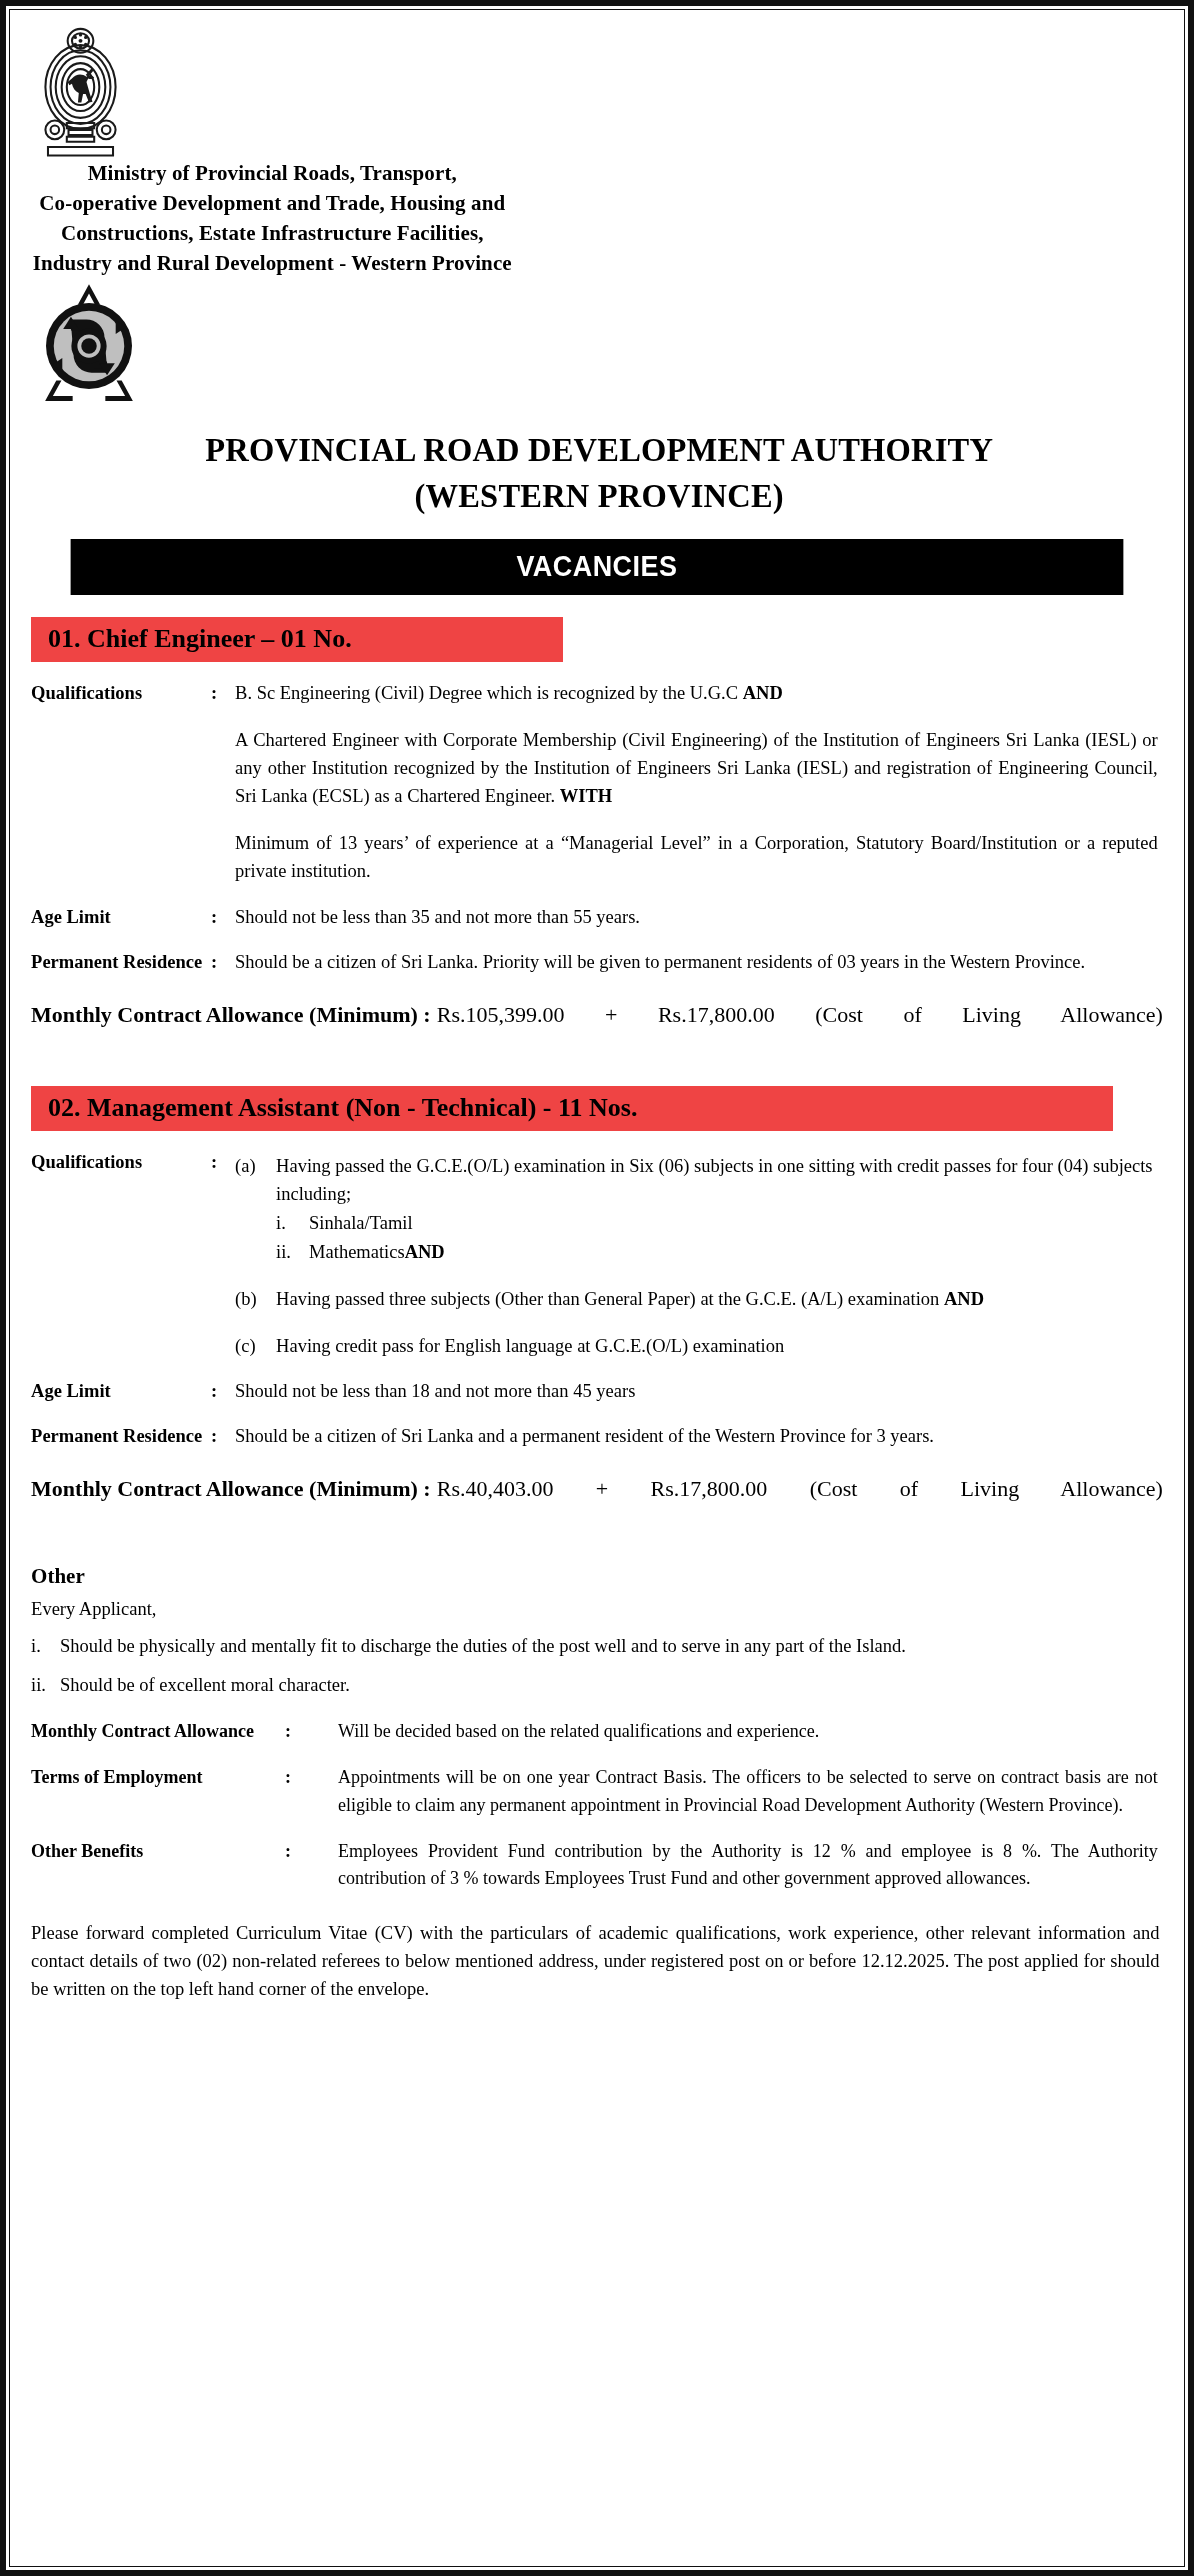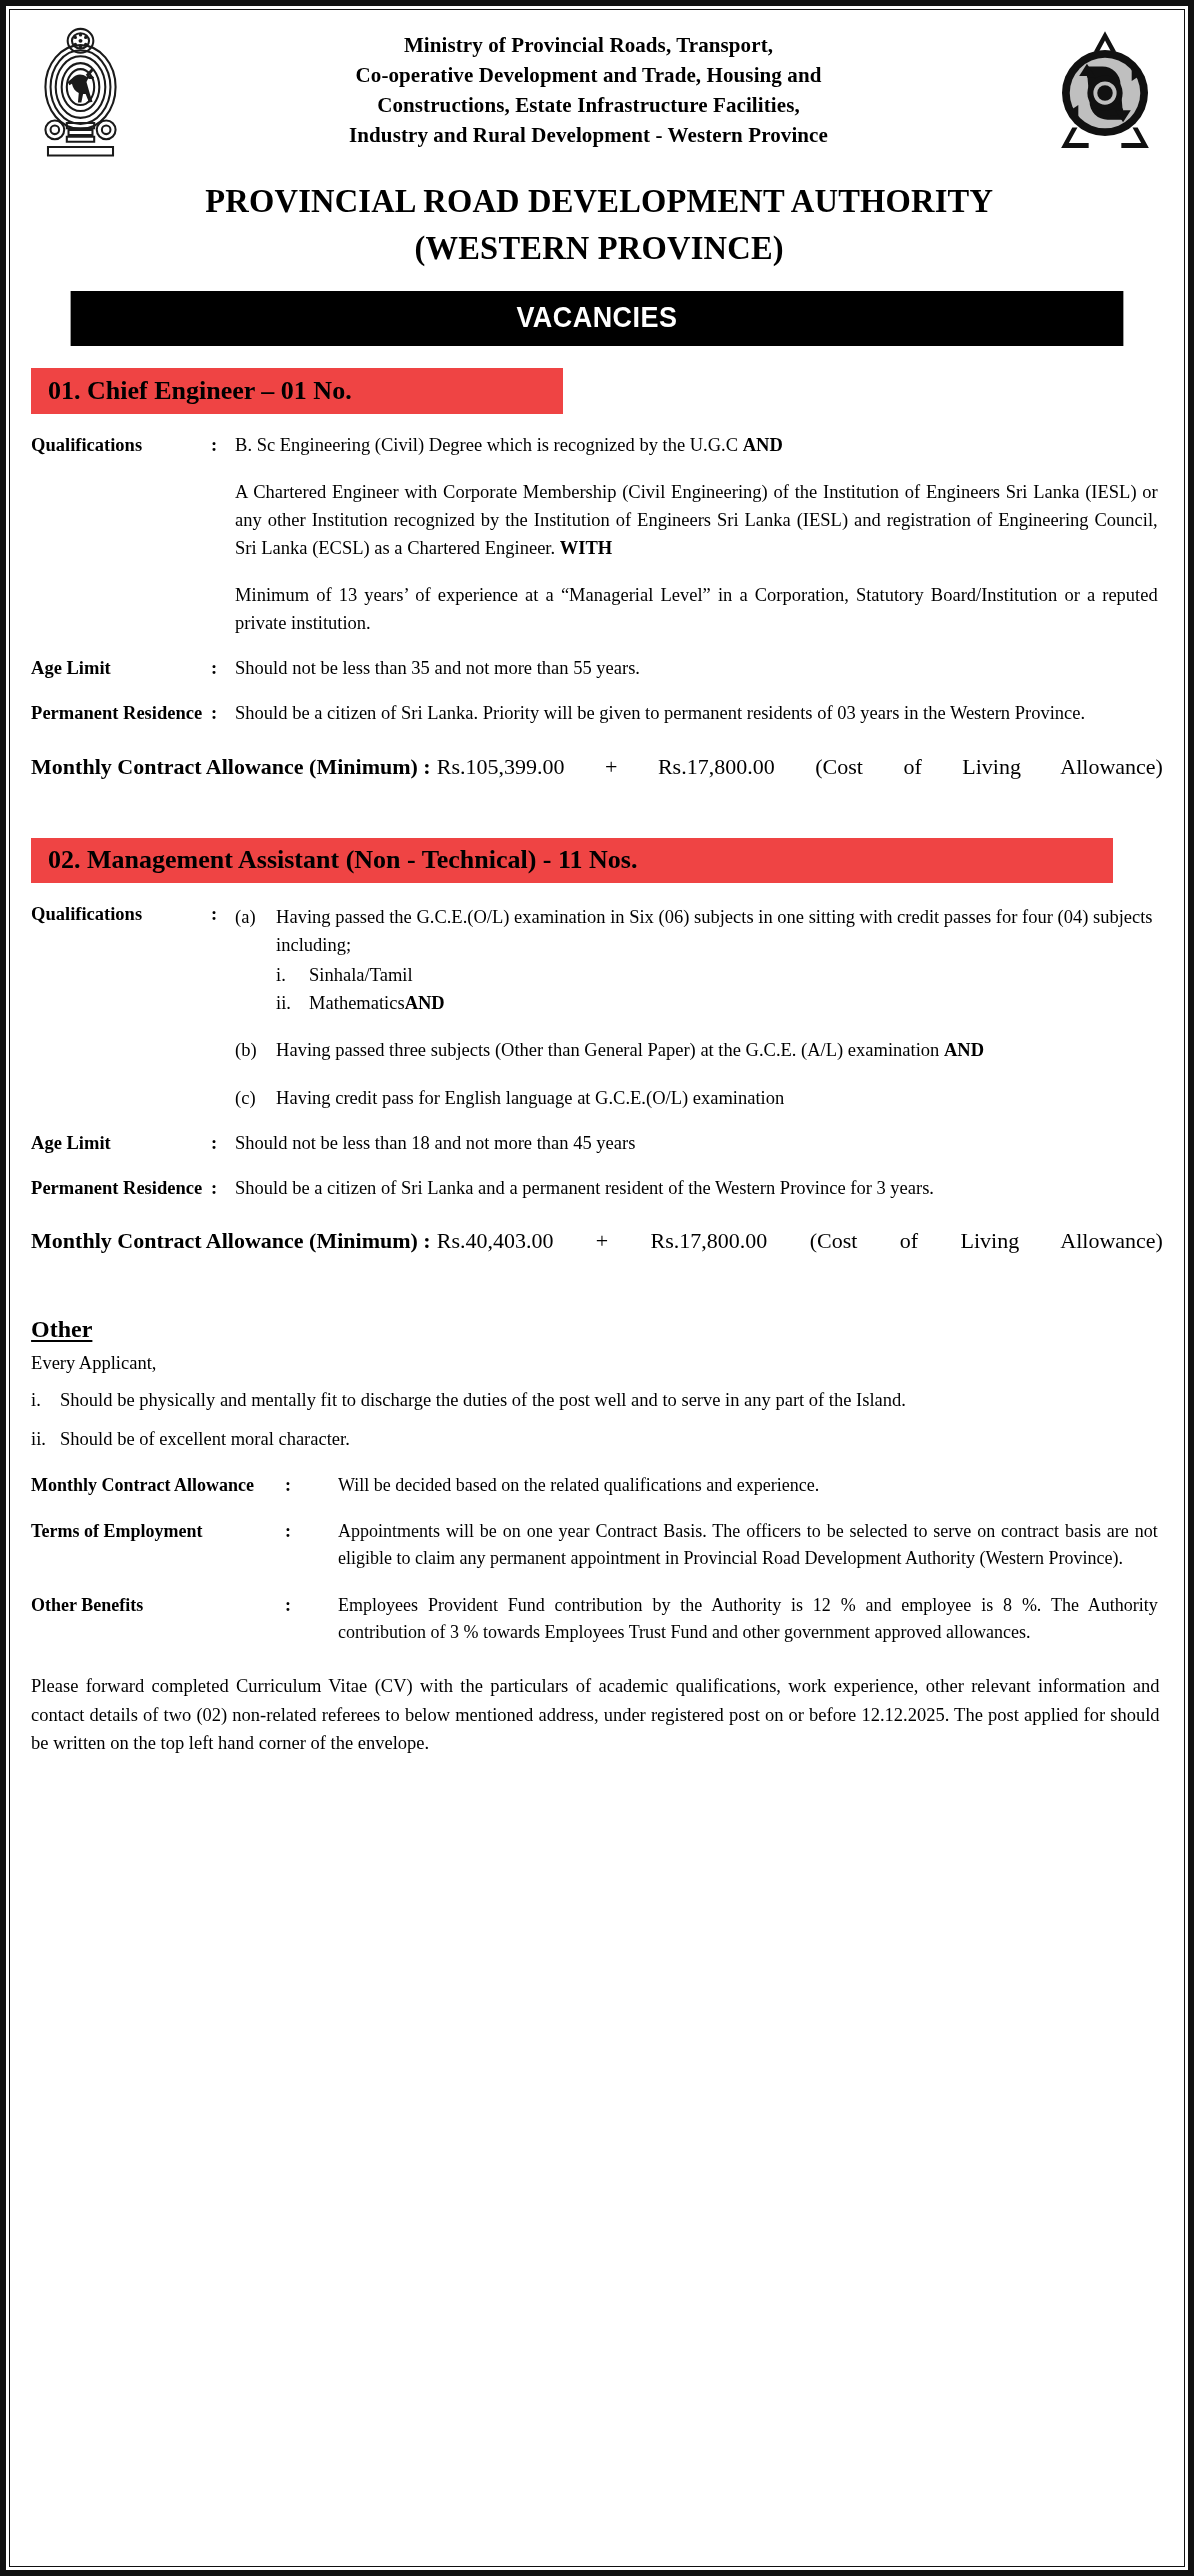--- a/index.html
+++ b/index.html
@@ -22,22 +22,23 @@
     box-sizing:border-box;
     width:100%;height:100%;
     border:1.7px solid #111;
     padding:0 19px;
     background:#fff;
     position:relative;
   }
 
   
   .masthead{
-    display:flex;align-items:center;
+    display:flex;align-items:flex-start;
     padding:12px 0 5.2px 0;
+    flex-direction:column;
   }
   .emblem{width:103px;flex:0 0 103px;display:flex;justify-content:center;}
   .ministry{
     flex:1 1 auto;
     text-align:center;
     font-family:"Liberation Serif", serif;
     font-weight:bold;
     font-size:21px;
     line-height:1.42;
     letter-spacing:0.1px;
@@ -123,22 +124,21 @@
     display:flex;
   }
   .allowance .lab{font-weight:bold;flex:0 0 auto;white-space:nowrap;}
   .allowance .val{flex:1 1 auto;text-align:justify;padding-left:6px;}
   .allowance .val::after{content:"";display:inline-block;width:100%;}
 
   
   .other-head{
     margin-top:26px;
     font-weight:bold;
-    font-size:24px;
-    text-decoration:underline;
+    font-size:21px;
     text-underline-offset:3.4px;
   }
   .every{margin-top:10.3px;font-size:18.5px;}
   .numlist{margin-top:12px;}
   .numitem{display:flex;margin-top:10.3px;font-size:18.5px;line-height:1.52;}
   .numitem .mark{flex:0 0 29px;}
   .numitem .txt{flex:1 1 auto;text-align:justify;padding-right:3.4px;}
 
   .trow{display:flex;margin-top:19px;font-size:18px;line-height:1.52;gap:24px;}
   .trow .label{flex:0 0 230px;font-weight:bold;}

